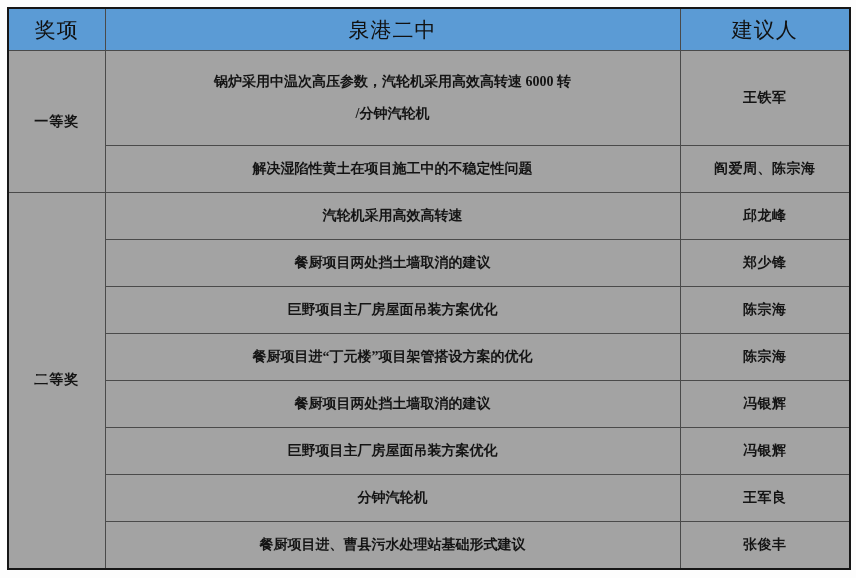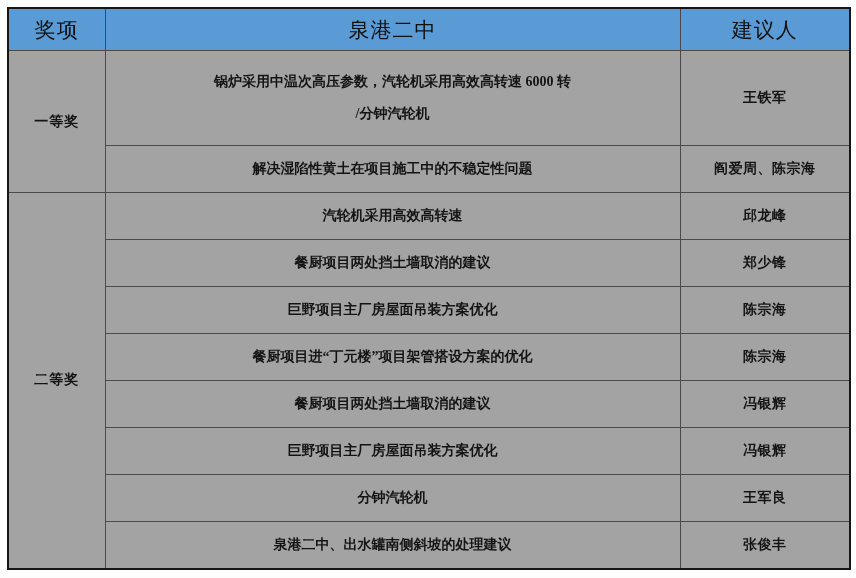--- a/index.html
+++ b/index.html
@@ -122,18 +122,18 @@
       </tr>
       <tr class="r-std">
         <td class="topic-cell">巨野项目主厂房屋面吊装方案优化</td>
         <td class="person-cell">冯银辉</td>
       </tr>
       <tr class="r-std">
         <td class="topic-cell">分钟汽轮机</td>
         <td class="person-cell">王军良</td>
       </tr>
       <tr class="r-std">
-        <td class="topic-cell">泉港二中、出水罐南侧斜坡的处理建议</td>
+        <td class="topic-cell">餐厨项目进、曹县污水处理站基础形式建议</td>
         <td class="person-cell">张俊丰</td>
       </tr>
     </tbody>
   </table>
 </div>
 
 </body></html>

